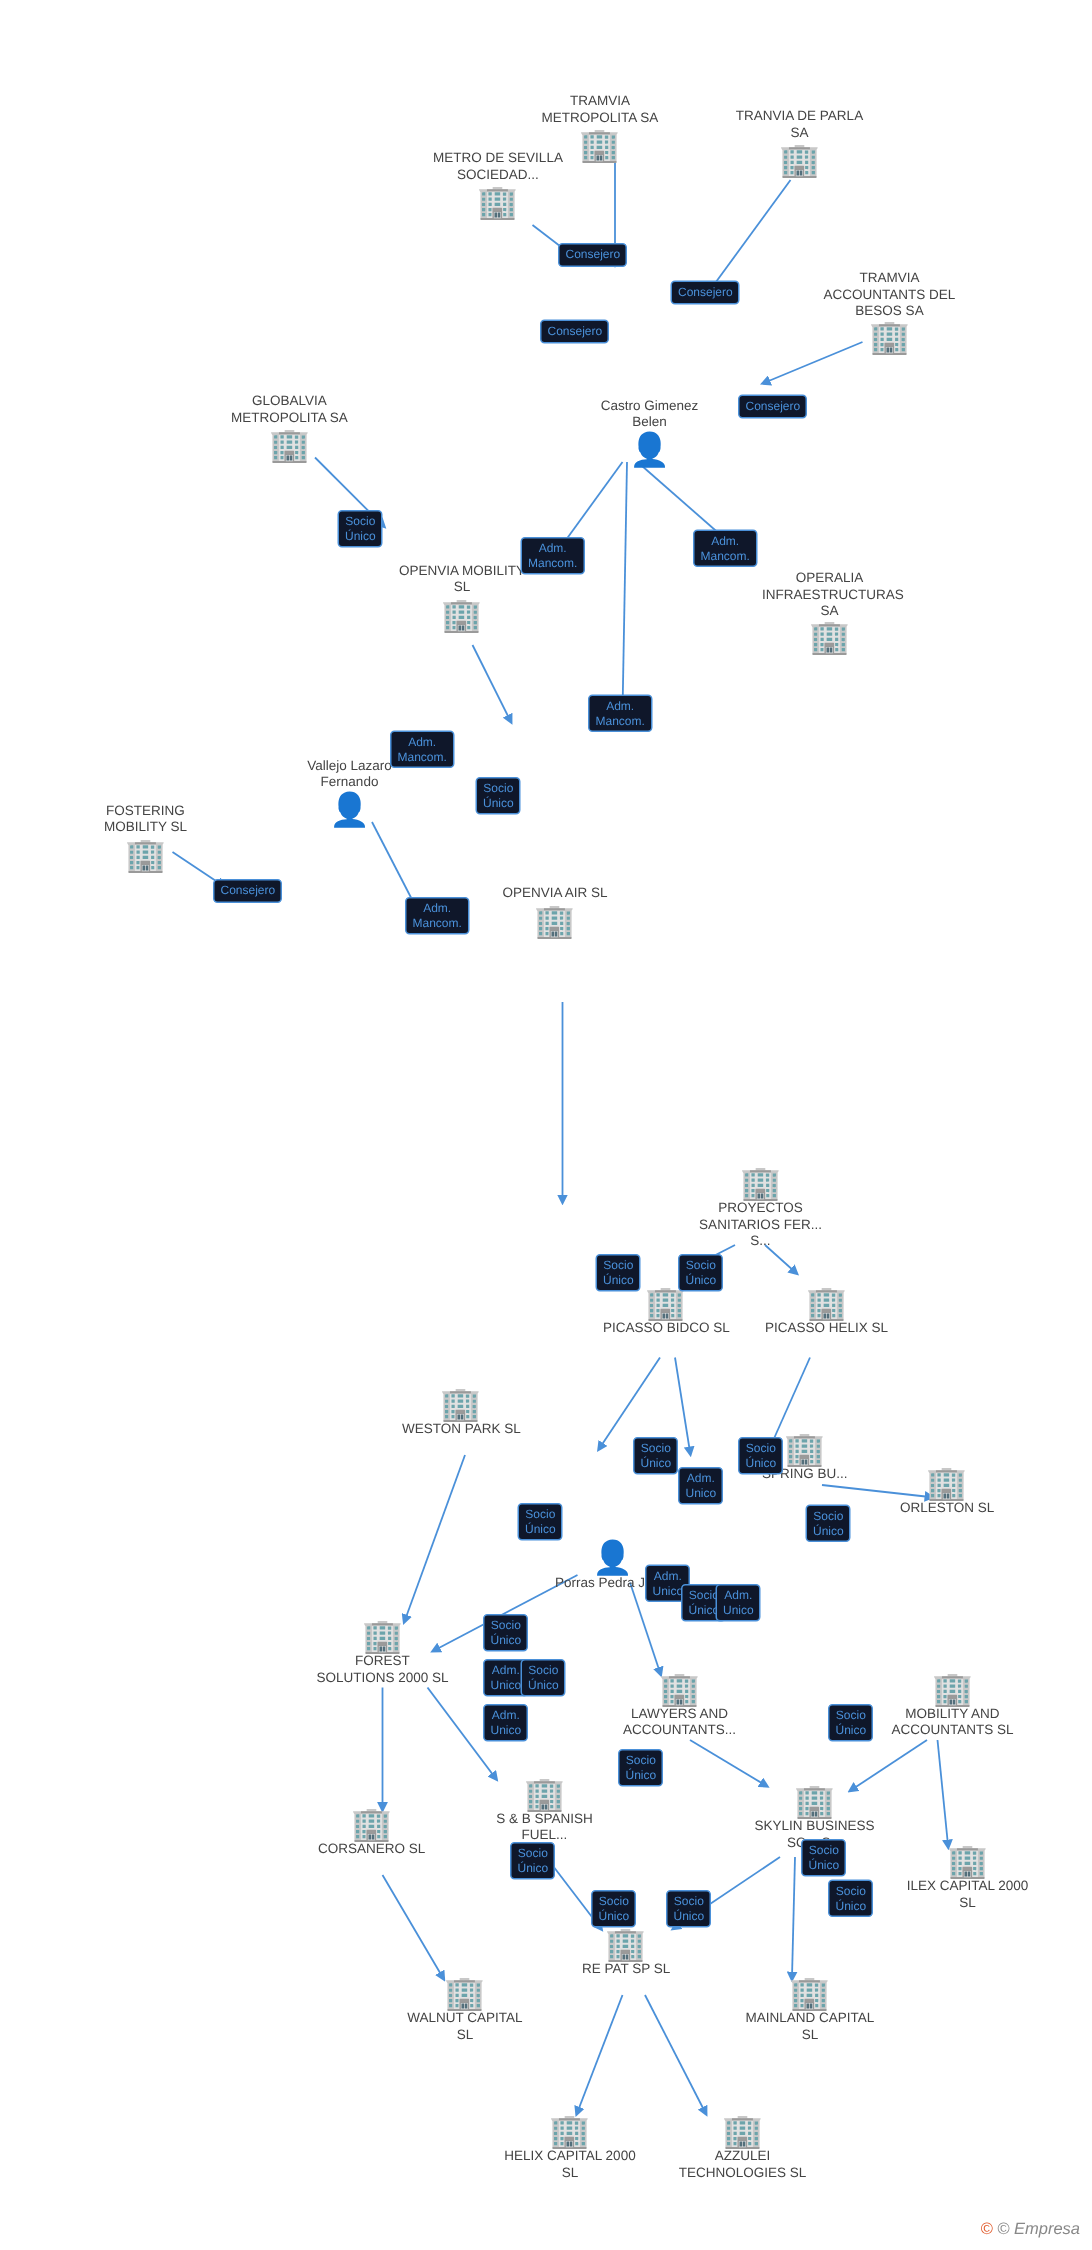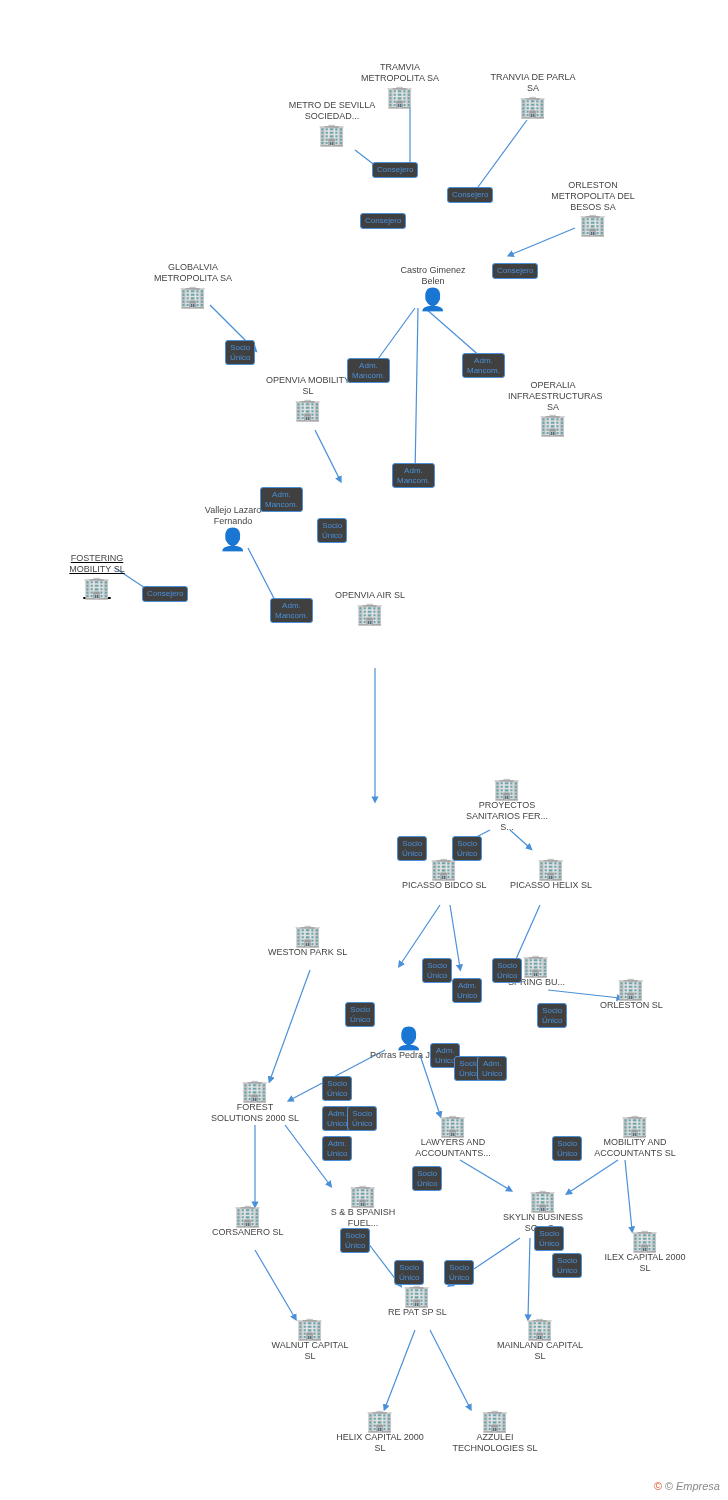--- a/index.html
+++ b/index.html
@@ -46,21 +46,21 @@
     }
     .building-icon.orange {
       color: #e05a2b;
     }
     .person-icon {
       font-size: 22px;
       color: #666;
       line-height: 1;
     }
     .badge {
-      background: #404040;
+      background: #0f172a;
       border: 1.5px solid #4a90d9;
       color: #4a90d9;
       font-size: 8px;
       padding: 2px 4px;
       border-radius: 3px;
       white-space: nowrap;
       position: absolute;
       z-index: 3;
       text-align: center;
       line-height: 1.2;
@@ -162,21 +162,21 @@
     <div class="node-label">TRANVIA DE PARLA SA</div>
     <div class="building-icon">🏢</div>
   </div>
 
   <div class="node" style="left:287px;top:100px;">
     <div class="node-label">METRO DE SEVILLA SOCIEDAD...</div>
     <div class="building-icon">🏢</div>
   </div>
 
   <div class="node" style="left:548px;top:180px;">
-    <div class="node-label">ORLESTON METROPOLITA DEL BESOS SA</div>
+    <div class="node-label">TRAMVIA ACCOUNTANTS DEL BESOS SA</div>
     <div class="building-icon">🏢</div>
   </div>
 
   <div class="node" style="left:388px;top:265px;">
     <div class="node-label">Castro Gimenez Belen</div>
     <div class="person-icon">👤</div>
   </div>
 
   <div class="node" style="left:148px;top:262px;">
     <div class="node-label">GLOBALVIA METROPOLITA SA</div>
@@ -191,21 +191,21 @@
   <div class="node" style="left:508px;top:380px;">
     <div class="node-label">OPERALIA INFRAESTRUCTURAS SA</div>
     <div class="building-icon">🏢</div>
   </div>
 
   <div class="node" style="left:188px;top:505px;">
     <div class="node-label">Vallejo Lazaro Fernando</div>
     <div class="person-icon">👤</div>
   </div>
 
-  <div class="node" style="left:52px;top:553px;text-decoration:underline;">
+  <div class="node" style="left:52px;top:535px;">
     <div class="node-label">FOSTERING MOBILITY SL</div>
     <div class="building-icon">🏢</div>
   </div>
 
   <div class="node" style="left:335px;top:590px;">
     <div class="node-label">OPENVIA AIR  SL</div>
     <div class="building-icon orange">🏢</div>
   </div>
 
   <div class="node" style="left:462px;top:778px;">

